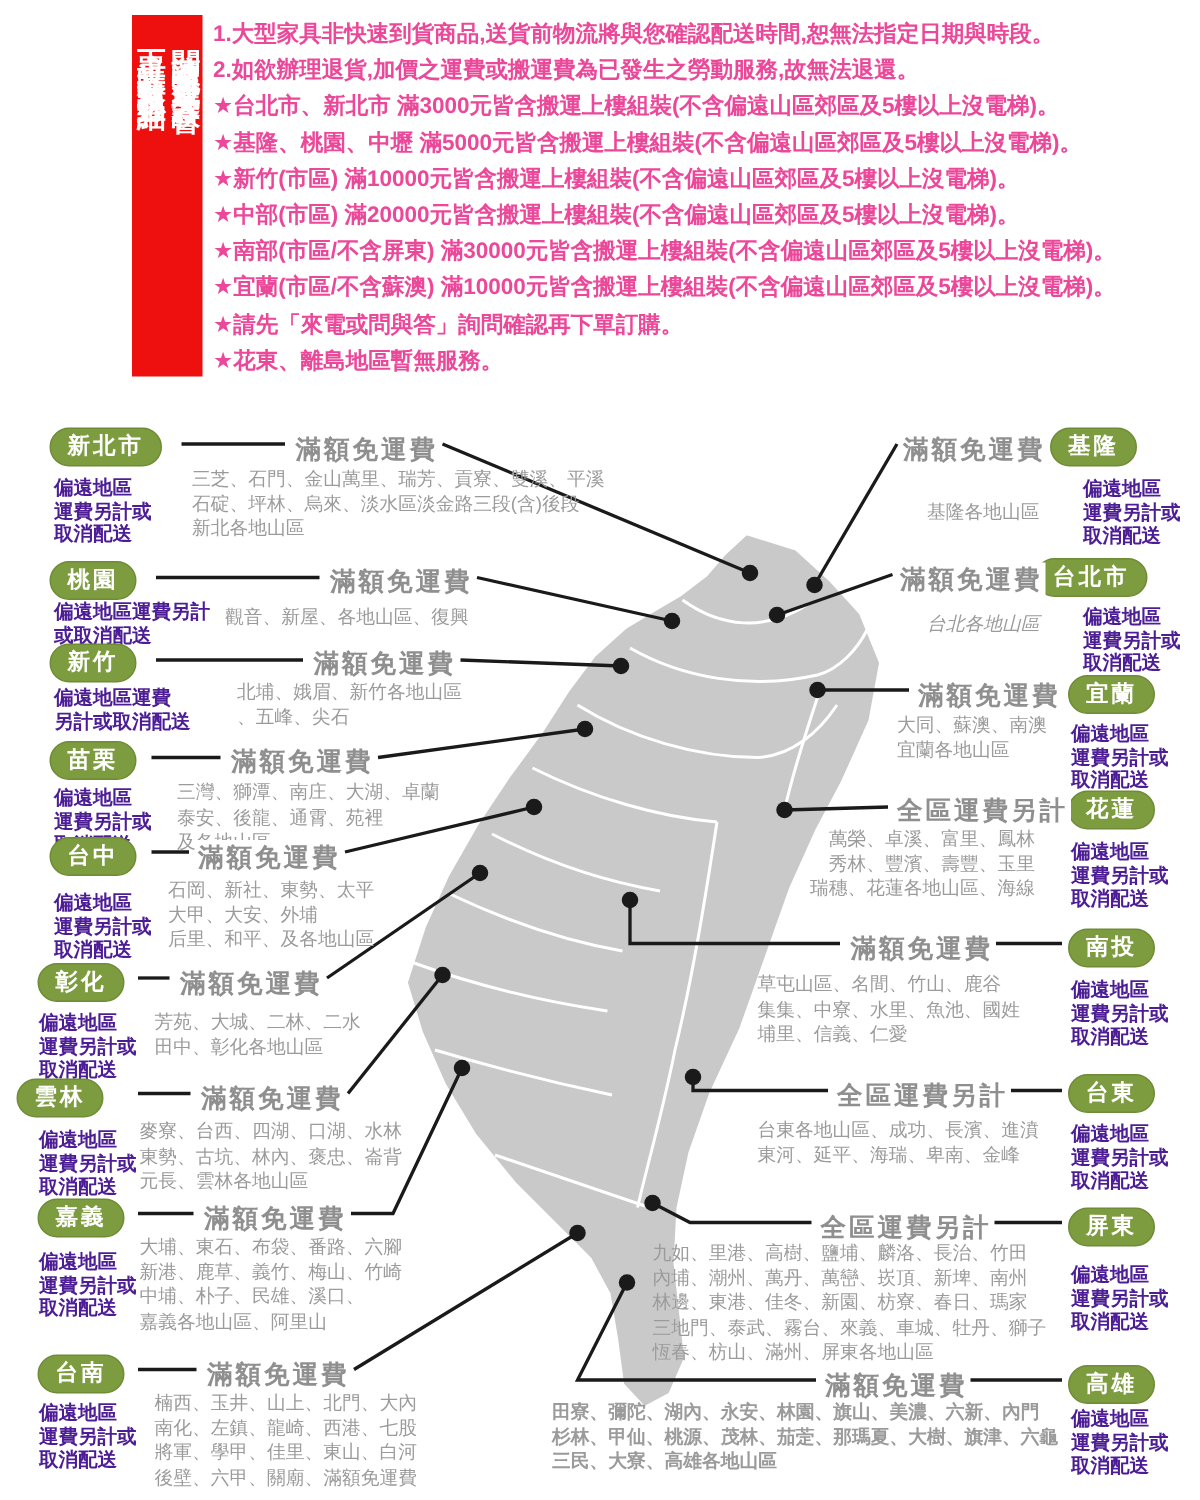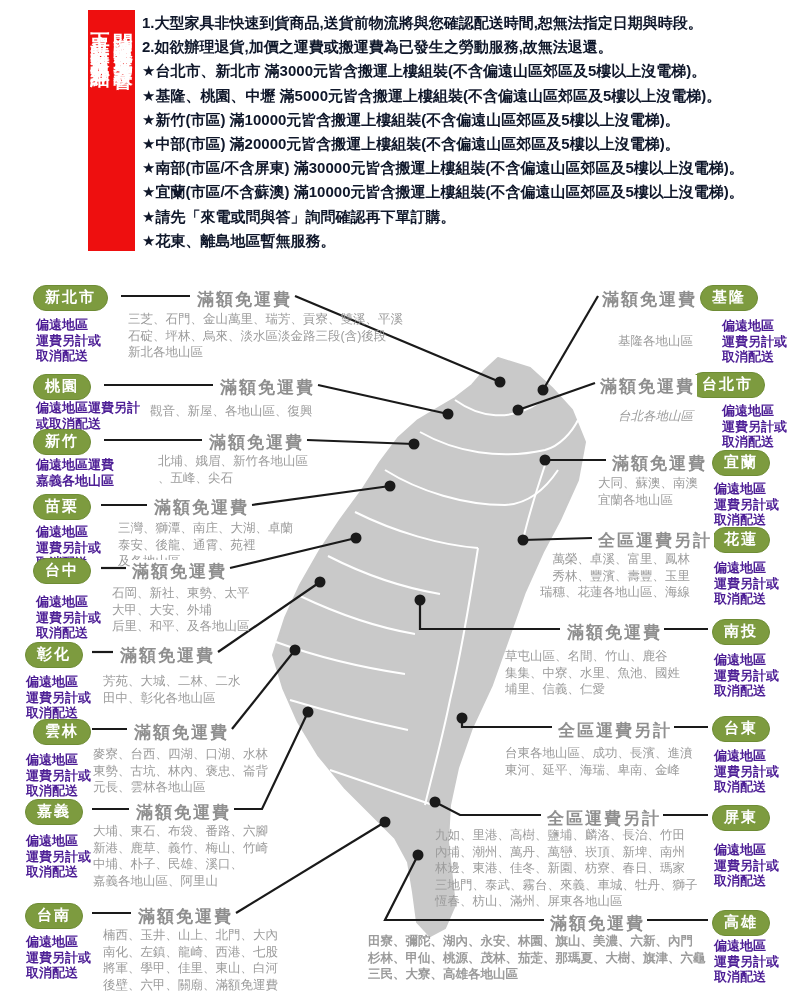--- a/index.html
+++ b/index.html
@@ -16,21 +16,21 @@
   .vtext{
     position:absolute;top:8px;
     writing-mode:vertical-rl;text-orientation:upright;
     color:#ffffff;font-weight:bold;font-size:19px;letter-spacing:4px;
     line-height:21px;white-space:nowrap;
   }
   .vtext.left{left:2px;}
   .vtext.right{left:25px;}
   .notices{
     position:absolute;left:142px;top:11px;width:655px;
-    color:#0f172a;font-size:15px;font-weight:bold;line-height:24.2px;
+    color:#ec4899;font-size:15px;font-weight:bold;line-height:24.2px;
     white-space:pre-line;
   }
   
   .badge{
     position:absolute;background:#7d9b3f;color:#ffffff;
     font-size:15px;font-weight:bold;letter-spacing:2px;
     padding:2px 11px 3px 11px;border-radius:13px;border:1px solid #6e8c35;
     white-space:nowrap;z-index:3;
   }
   .fee{
@@ -148,21 +148,21 @@
 
 <div class="badge" style="left:33px;top:374px;">桃園</div>
 <div class="fee" style="left:218px;top:376px;">滿額免運費</div>
 <div class="note" style="left:36px;top:400px;">偏遠地區運費另計
 或取消配送</div>
 <div class="list" style="left:150px;top:403px;">觀音、新屋、各地山區、復興</div>
 
 <div class="badge" style="left:33px;top:429px;">新竹</div>
 <div class="fee" style="left:207px;top:431px;">滿額免運費</div>
 <div class="note" style="left:36px;top:457px;">偏遠地區運費
-嘉義各地山區</div>
+另計或取消配送</div>
 <div class="list" style="left:158px;top:453px;">北埔、娥眉、新竹各地山區
 、五峰、尖石</div>
 
 <div class="badge" style="left:33px;top:494px;">苗栗</div>
 <div class="fee" style="left:152px;top:496px;">滿額免運費</div>
 <div class="note" style="left:36px;top:524px;">偏遠地區
 運費另計或
 取消配送</div>
 <div class="list" style="left:118px;top:520px;">三灣、獅潭、南庄、大湖、卓蘭
 泰安、後龍、通霄、苑裡
@@ -178,21 +178,21 @@
 后里、和平、及各地山區</div>
 
 <div class="badge" style="left:25px;top:642px;">彰化</div>
 <div class="fee" style="left:118px;top:644px;">滿額免運費</div>
 <div class="note" style="left:26px;top:674px;">偏遠地區
 運費另計或
 取消配送</div>
 <div class="list" style="left:103px;top:673px;">芳苑、大城、二林、二水
 田中、彰化各地山區</div>
 
-<div class="badge" style="left:33px;top:719px;">雲林</div>
+<div class="badge" style="left:11px;top:719px;">雲林</div>
 <div class="fee" style="left:132px;top:721px;">滿額免運費</div>
 <div class="note" style="left:26px;top:752px;">偏遠地區
 運費另計或
 取消配送</div>
 <div class="list" style="left:93px;top:746px;">麥寮、台西、四湖、口湖、水林
 東勢、古坑、林內、褒忠、崙背
 元長、雲林各地山區</div>
 
 <div class="badge" style="left:25px;top:799px;">嘉義</div>
 <div class="fee" style="left:134px;top:801px;">滿額免運費</div>

